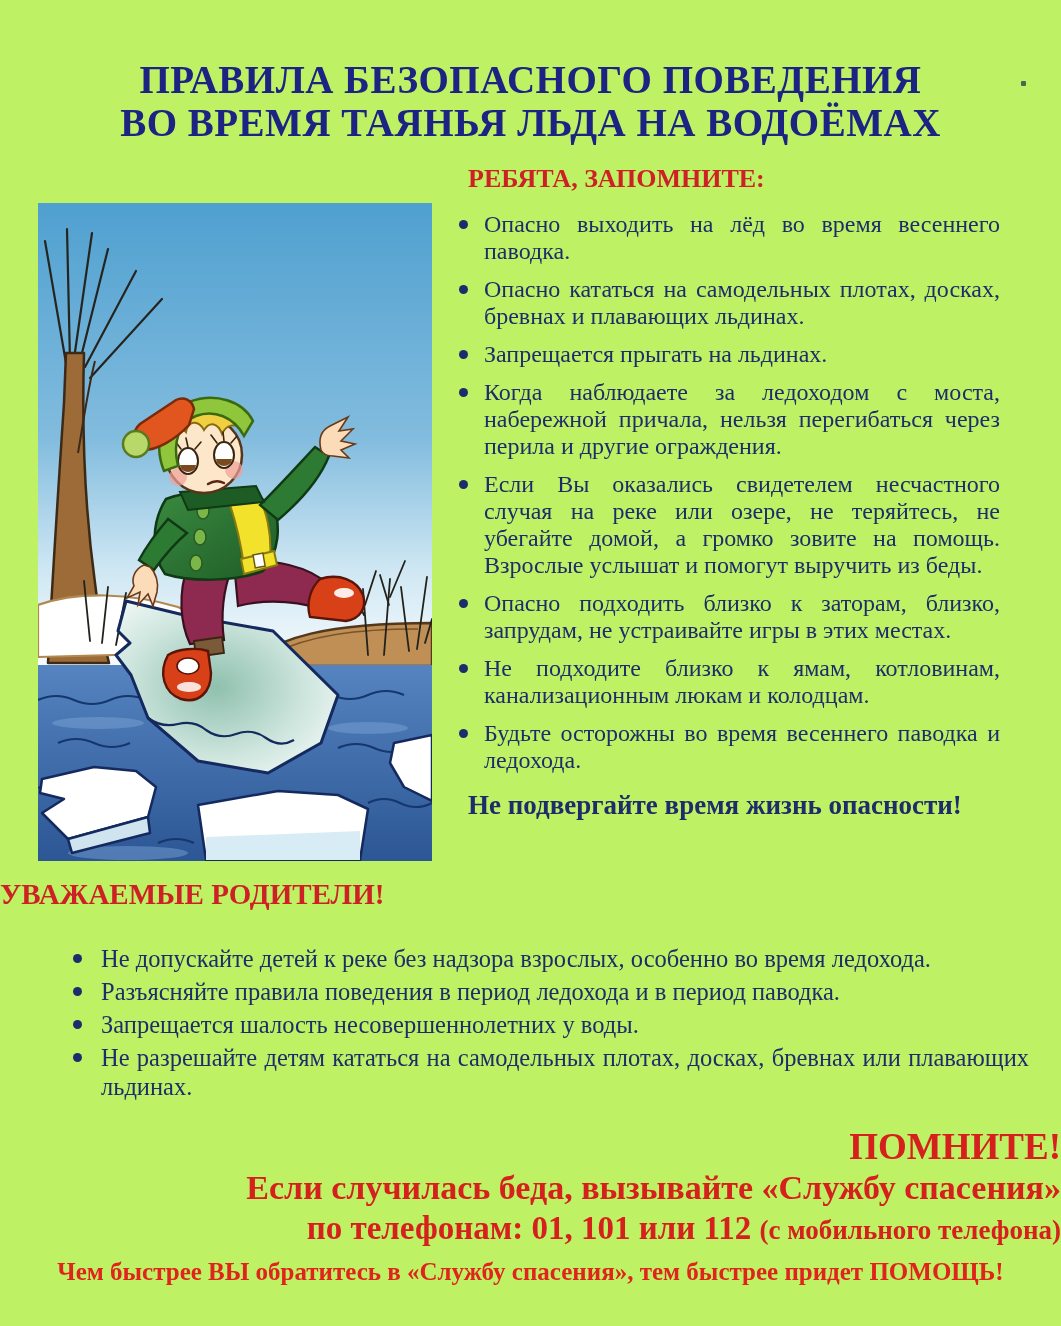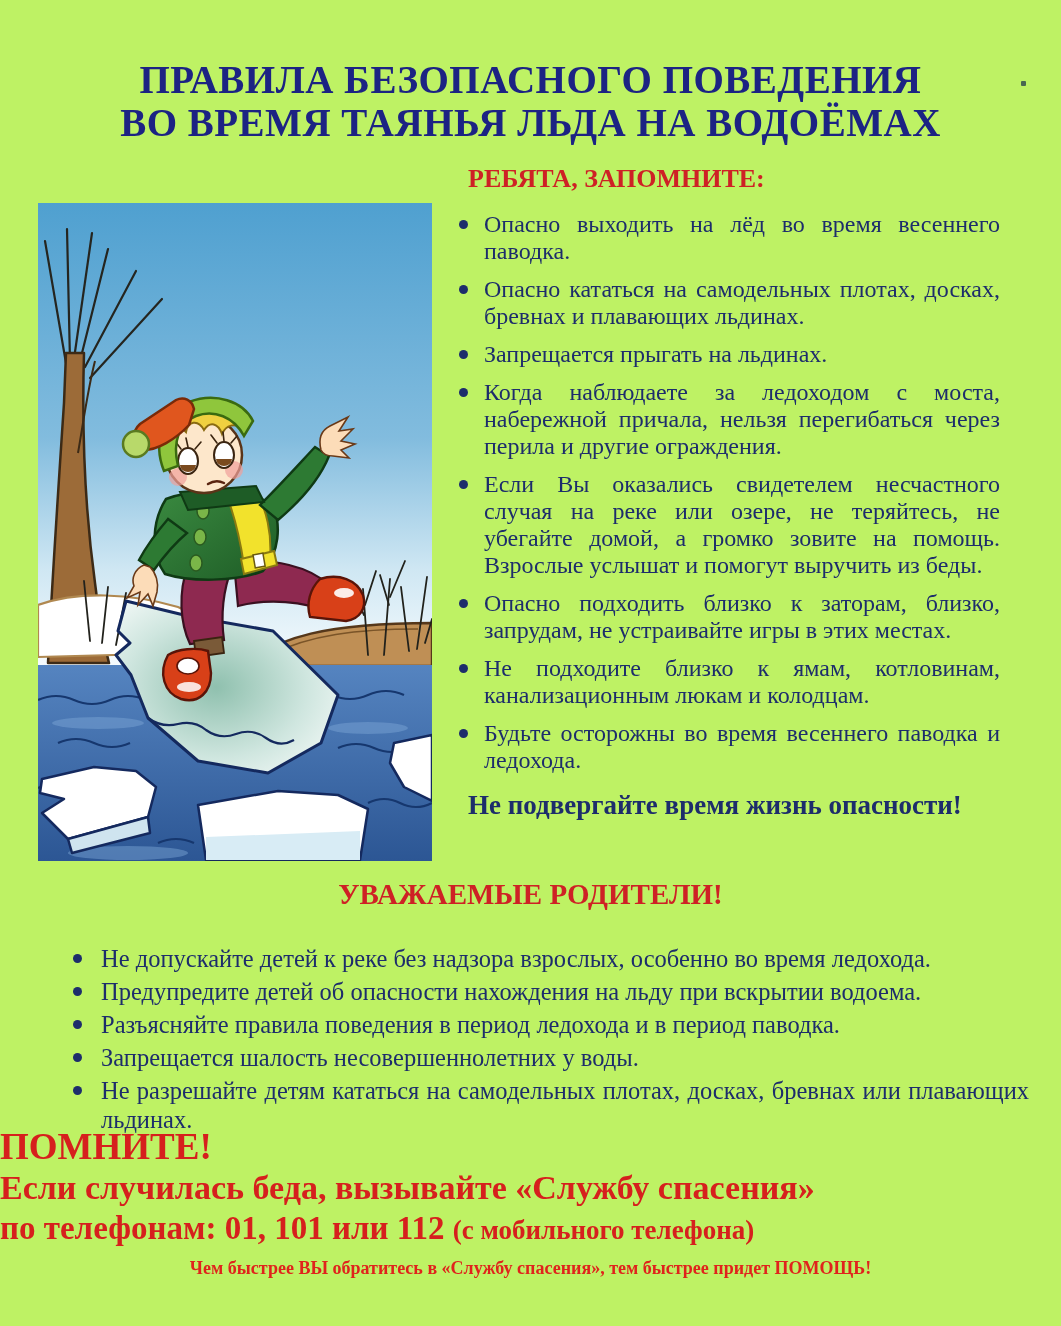--- a/index.html
+++ b/index.html
@@ -24,38 +24,38 @@
   .kids-list{font-size:24px;line-height:27px;}
   .kids-list li{position:relative;padding-left:30px;margin-bottom:11px;text-align:justify;}
   .bullet-dot{
     position:absolute;left:5px;top:9px;width:9px;height:9px;border-radius:50%;background:#1d2d6b;
   }
   .kids-closing{
     color:#1d2d6b;font-weight:bold;font-size:27px;margin:4px 0 0 30px;
   }
   
   .parents-heading{
-    position:absolute;top:878px;left:0;width:100%;text-align:center;
+    position:absolute;top:878px;left:0;width:100%;text-align:left;
     color:#ce2125;font-weight:bold;font-size:29px;
   }
   .parents-list{position:absolute;top:928px;left:55px;width:958px;font-size:24.5px;line-height:29px;}
   .parents-list li{position:relative;padding-left:30px;margin-bottom:4px;text-align:justify;}
   .parents-list .bullet-dot{top:10px;left:2px;}
   
   .reminder{
-    position:absolute;top:1126px;left:0;width:100%;text-align:left;
+    position:absolute;top:1126px;left:0;width:100%;text-align:right;
     color:#d6201d;font-weight:bold;
   }
   .reminder .rh{font-size:37px;line-height:42px;}
   .reminder .rl1{font-size:34px;line-height:40px;}
   .reminder .rl2{font-size:33px;line-height:40px;}
   .reminder .rl2 .small{font-size:27px;}
   .footer-line{
     position:absolute;top:1258px;left:0;width:100%;text-align:center;
-    color:#e0231c;font-weight:bold;font-size:18px;
+    color:#e0231c;font-weight:bold;font-size:25px;
   }
   .stray-dot{
     position:absolute;left:1021px;top:81px;width:5px;height:5px;border-radius:1px;
     background:#35504e;opacity:.85;
   }
 </style>
 </head>
 <body>
 
 <div class="poster">
@@ -240,21 +240,20 @@
         <li><span class="bullet-dot"></span><span>Будьте осторожны во время весеннего паводка и ледохода.</span></li>
       </ul>
     <div class="kids-closing">Не подвергайте время жизнь опасности!</div>
   </div>
 
   <div class="parents-heading">УВАЖАЕМЫЕ РОДИТЕЛИ!</div>
   <ul class="blist parents-list">
 
       <li><span class="bullet-dot"></span><span>Не допускайте детей к реке без надзора взрослых, особенно во время ледохода.</span></li>
 
-      <li><span class="bullet-dot"></span><span>Предупредите детей об опасности нахождения на льду при вскрытии водоема.</span></li>
 
       <li><span class="bullet-dot"></span><span>Разъясняйте правила поведения в период ледохода и в период паводка.</span></li>
 
       <li><span class="bullet-dot"></span><span>Запрещается шалость несовершеннолетних у воды.</span></li>
 
       <li><span class="bullet-dot"></span><span>Не разрешайте детям кататься на самодельных плотах, досках, бревнах или плавающих льдинах.</span></li>
     </ul>
 
   <div class="reminder">
     <div class="rh">ПОМНИТЕ!</div>

